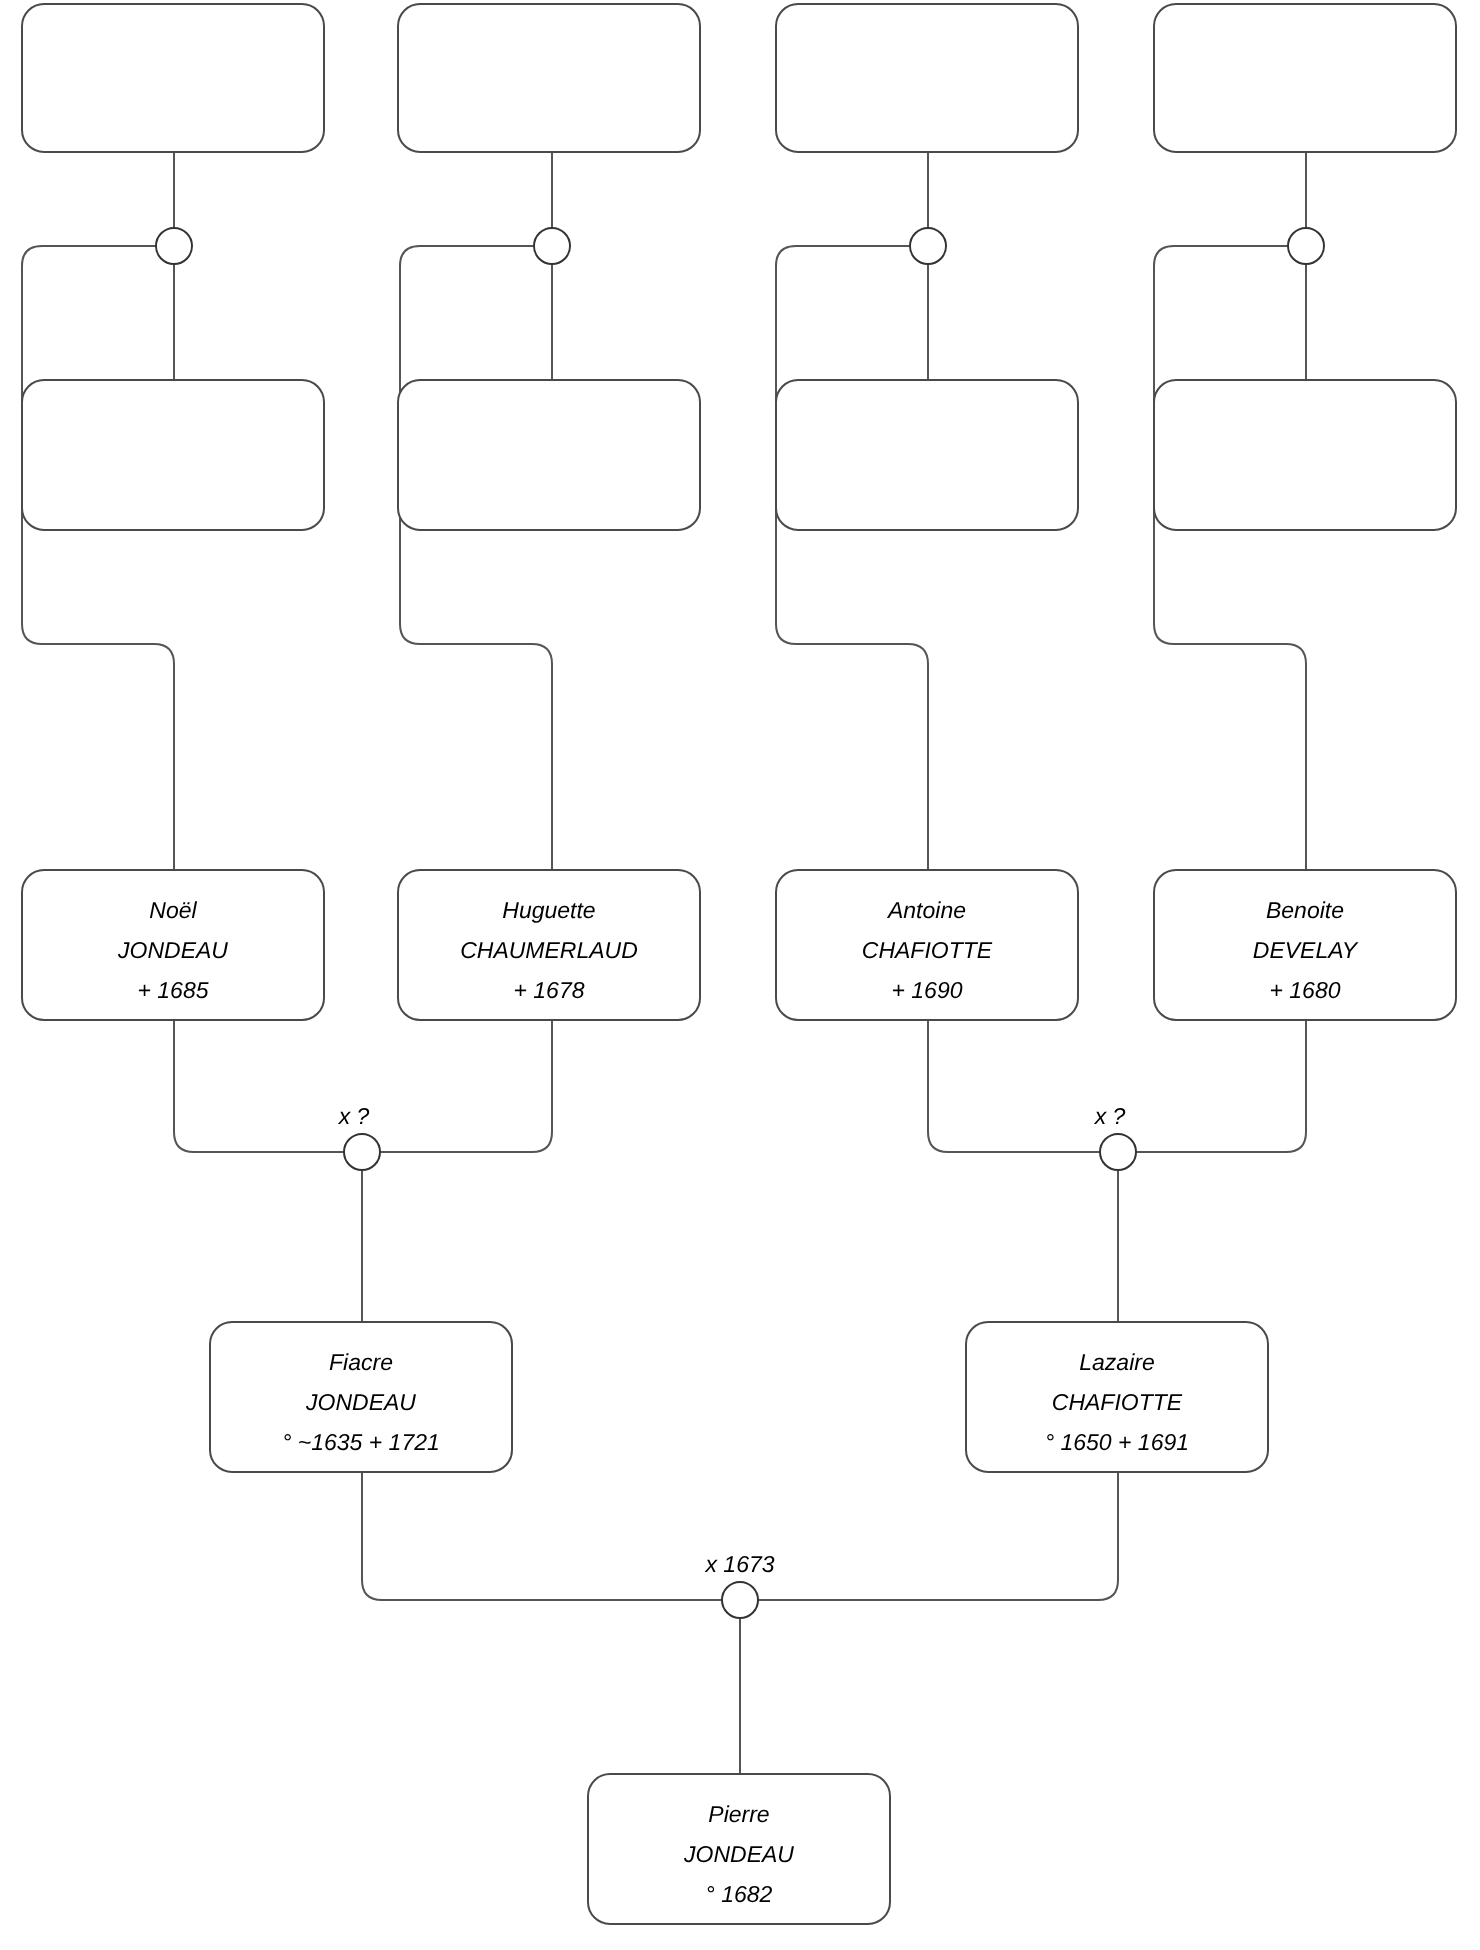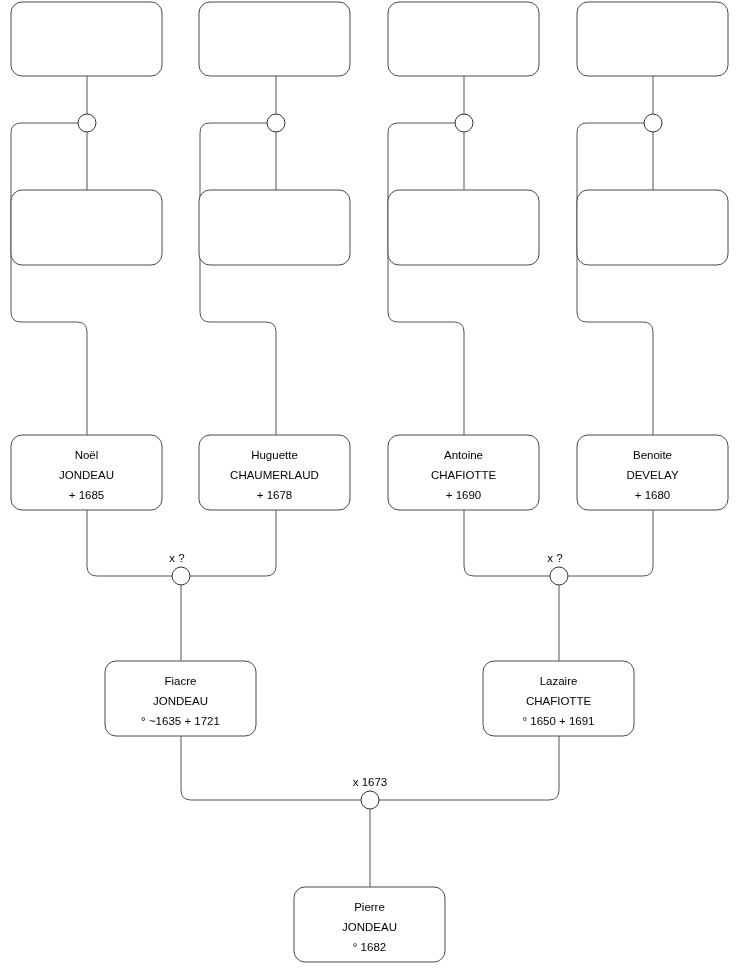--- a/index.html
+++ b/index.html
@@ -10,20 +10,21 @@
   body {
     width: 740px;
     height: 975px;
     font-family: "Liberation Sans", sans-serif;
     overflow: hidden;
   }
   #chart-root {
     position: relative;
     width: 740px;
     height: 975px;
+    font-style: italic;
   }
   svg#tree {
     position: absolute;
     left: 0;
     top: 0;
     width: 740px;
     height: 975px;
     display: block;
   }
   .node-box {

